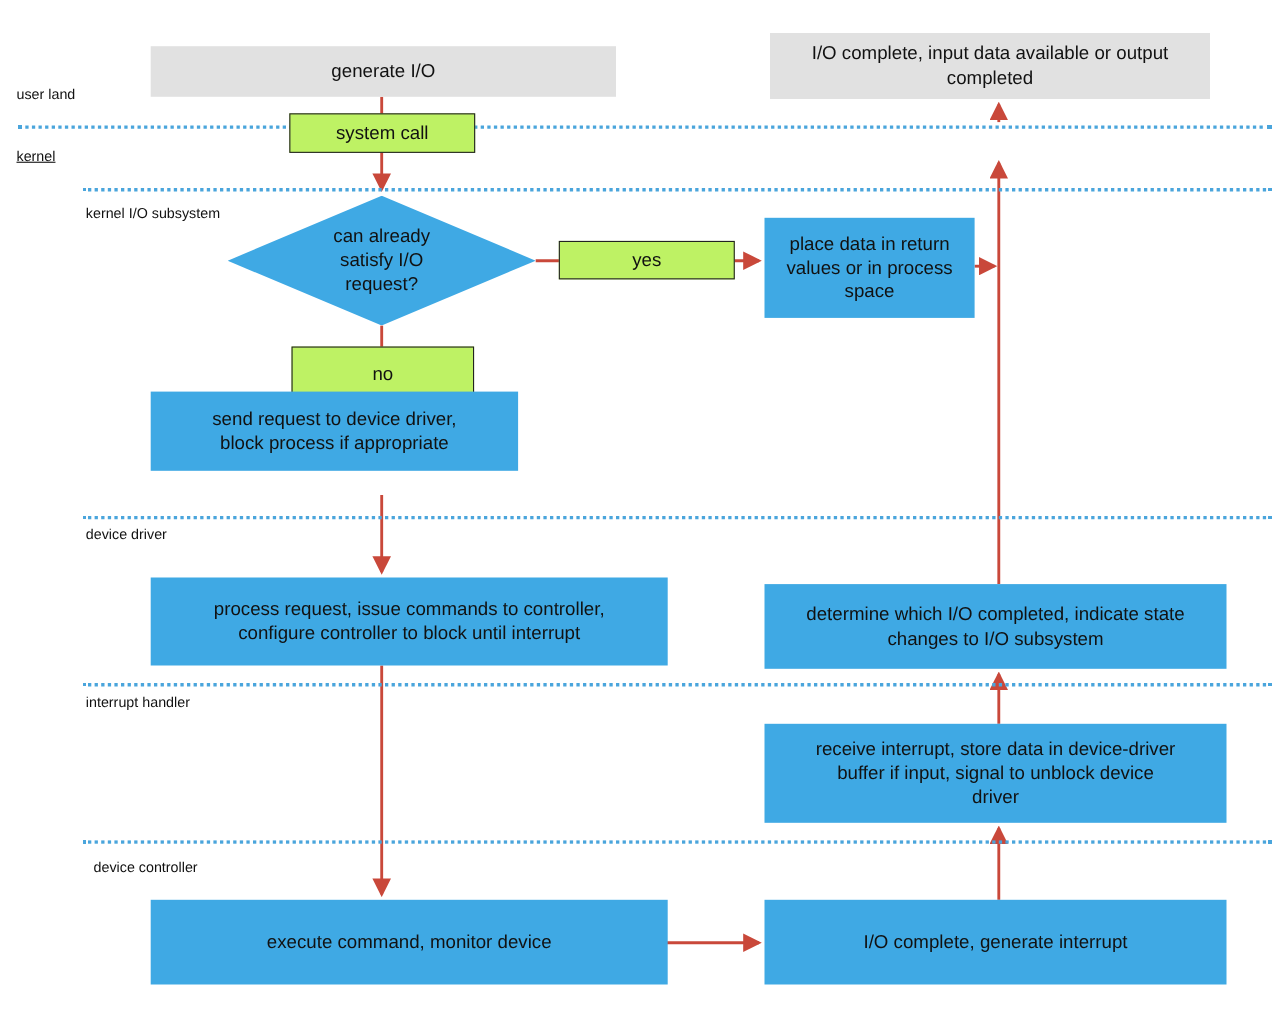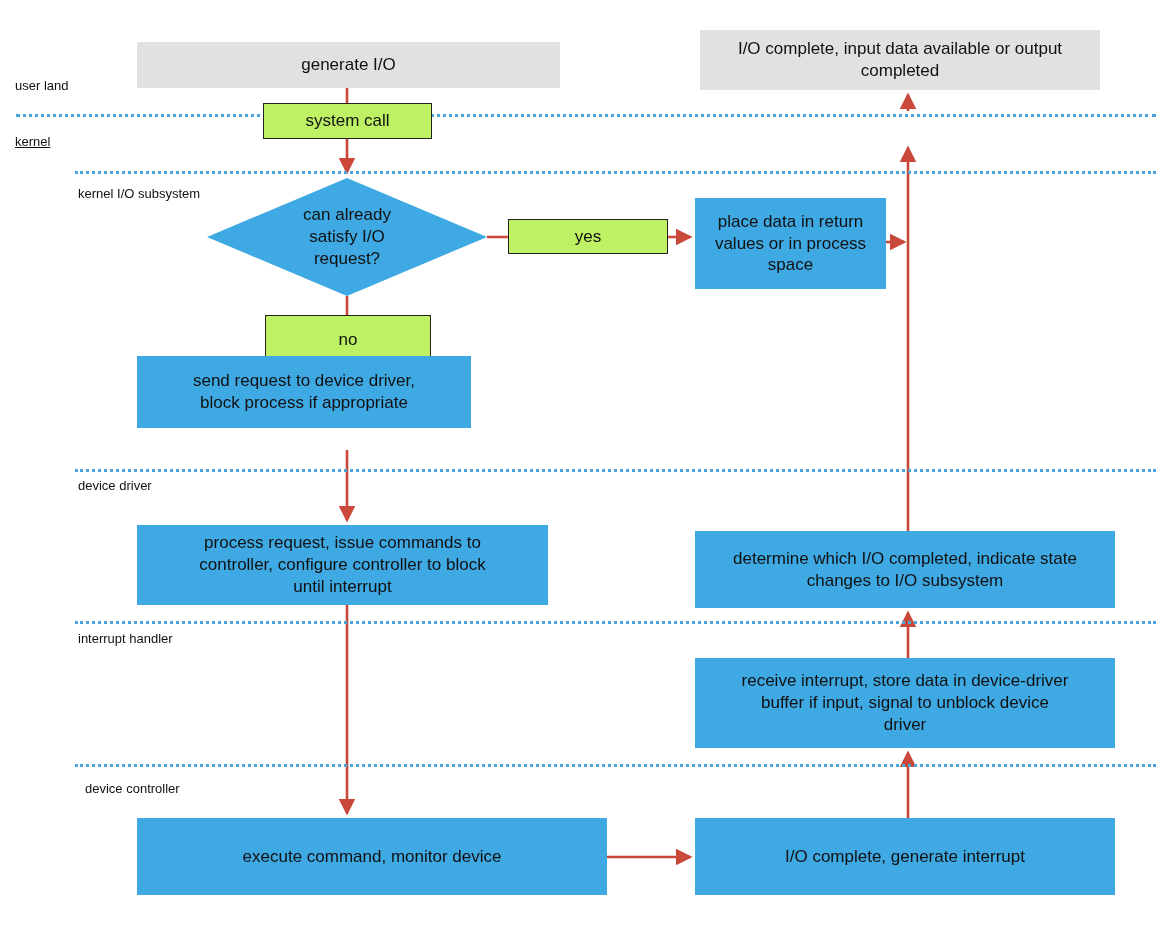--- a/index.html
+++ b/index.html
@@ -87,21 +87,21 @@
   </div>
 
   <div class="node process" style="left:695px; top:198px; width:191px; height:91px; padding:0 12px;">
     <span>place data in return values or in process space</span>
   </div>
 
   <div class="node process" style="left:137px; top:356px; width:334px; height:72px; padding:0 45px;">
     <span>send request to device driver, block process if appropriate</span>
   </div>
 
-  <div class="node process" style="left:137px; top:525px; width:411px; height:80px; padding:0 55px;">
+  <div class="node process" style="left:137px; top:525px; width:470px; height:80px; padding:0 55px;">
     <span>process request, issue commands to controller, configure controller to block until interrupt</span>
   </div>
 
   <div class="node process" style="left:695px; top:531px; width:420px; height:77px; padding:0 12px;">
     <span>determine which I/O completed, indicate state changes to I/O subsystem</span>
   </div>
 
   <div class="node process" style="left:695px; top:658px; width:420px; height:90px; padding:0 45px;">
     <span>receive interrupt, store data in device-driver buffer if input, signal to unblock device driver</span>
   </div>

